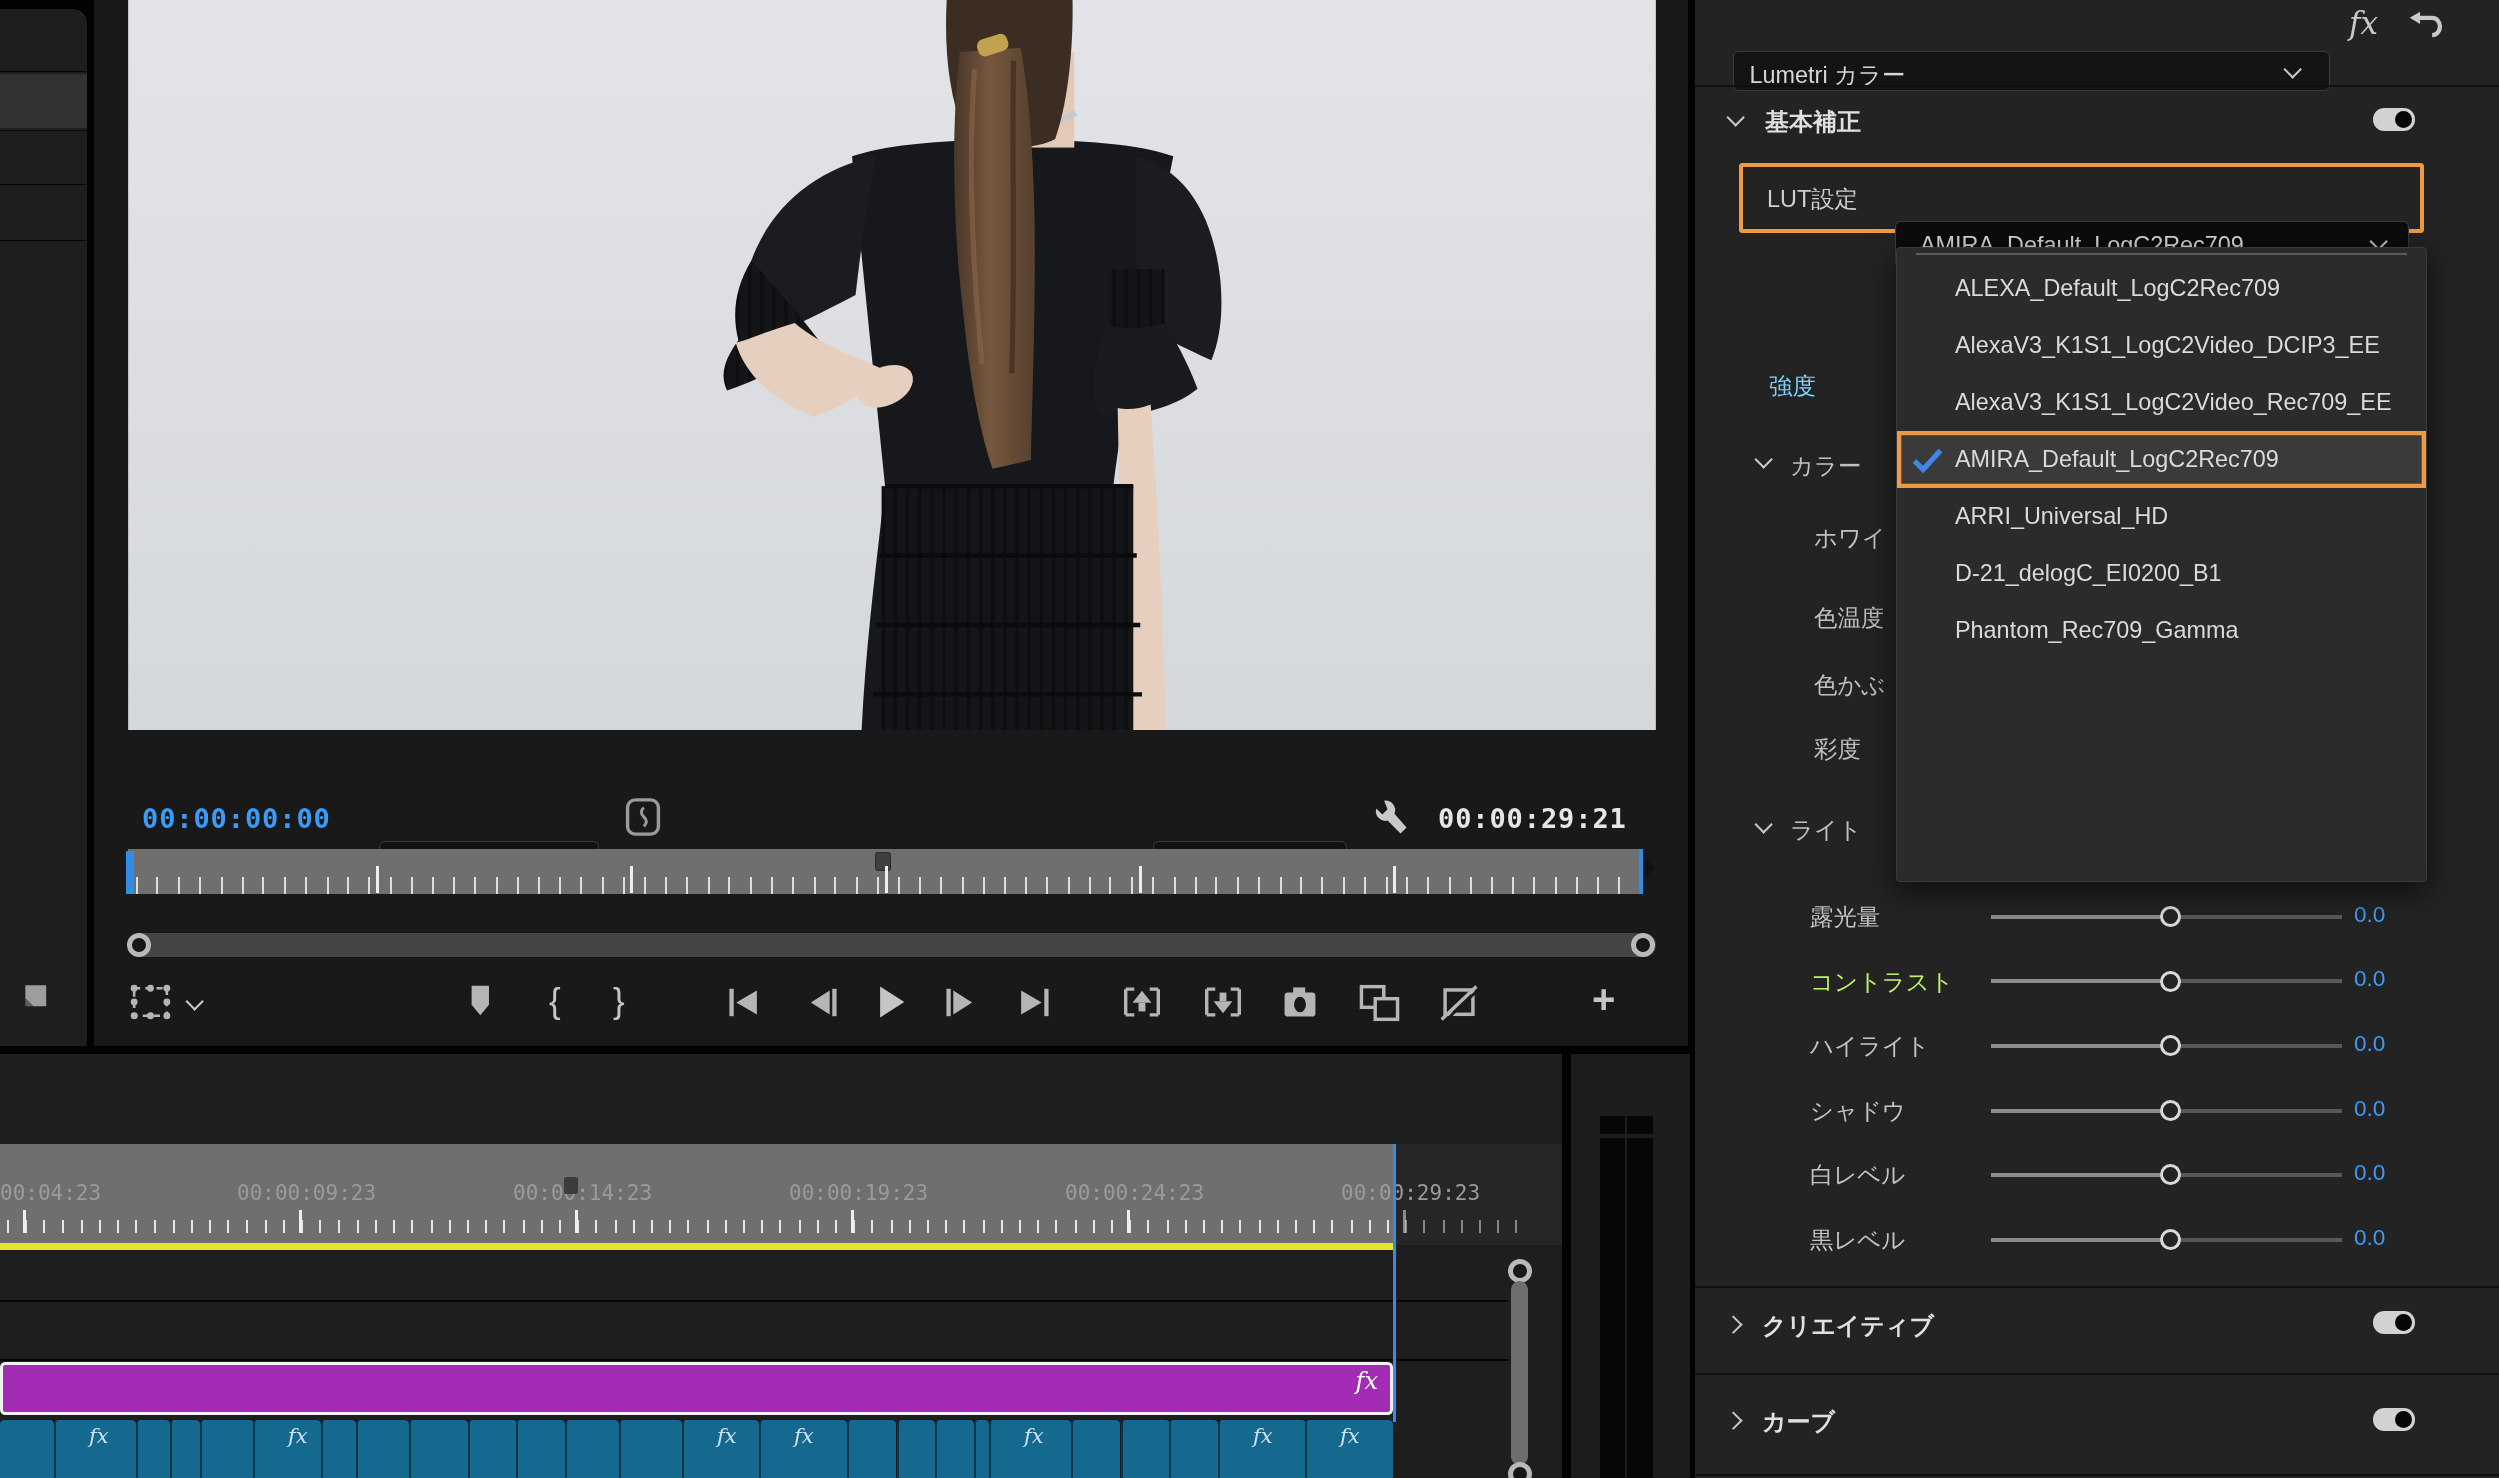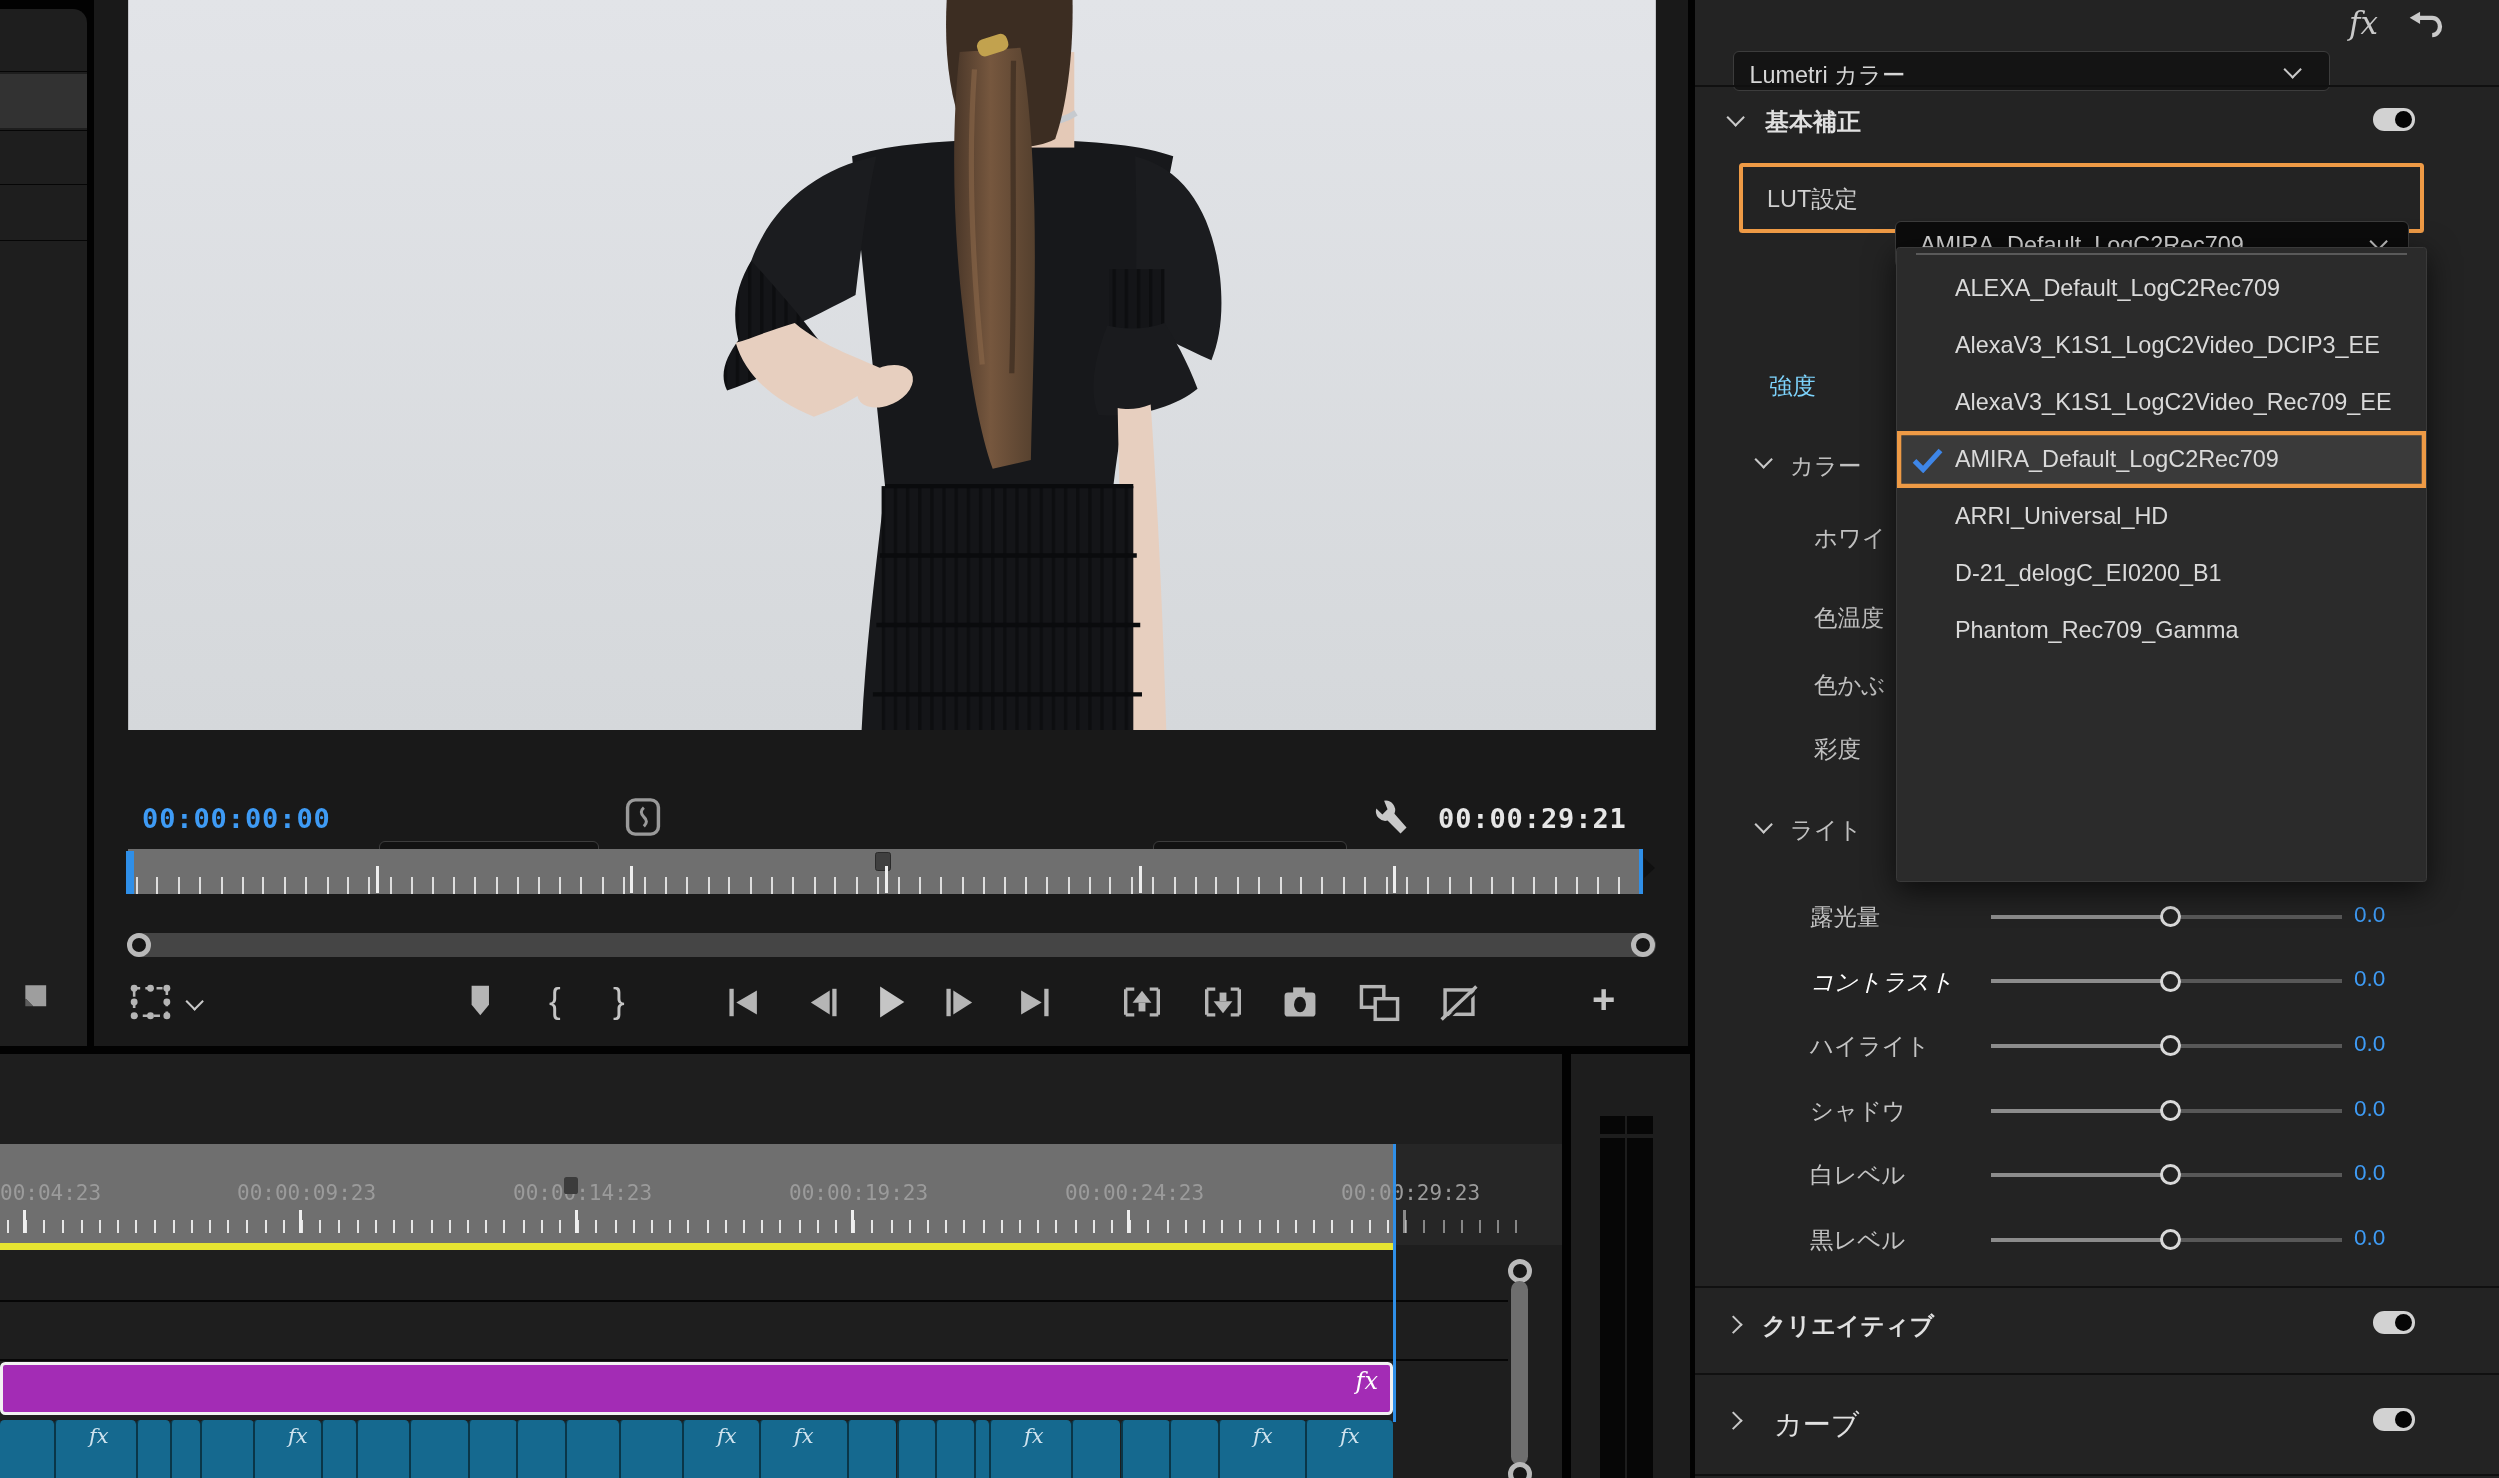--- a/index.html
+++ b/index.html
@@ -480,21 +480,21 @@
         <div style="position: absolute; left: 119px; top: 733px; font-size: 23.4px; color: rgb(192, 192, 192);">彩度</div>
         <span class="chv chv-down" style="position: absolute; left: 62px; top: 818px;"></span>
         <div style="position: absolute; left: 95px; top: 814px; font-size: 23.4px; color: rgb(192, 192, 192);">ライト</div>
       </div>
 
     <div id="sliders">
         <div style="position: absolute; left: 115px; top: 901px; font-size: 23.4px; color: rgb(196, 196, 196);">露光量</div>
         <div style="position: absolute; left: 296px; top: 915px; width: 351px; height: 3.5px; background: linear-gradient(to right, rgb(140, 140, 140) 0px, rgb(140, 140, 140) 51%, rgb(88, 88, 88) 51%);"></div>
         <div style="position: absolute; left: 465px; top: 906px; width: 21px; height: 21px; border: 3.5px solid rgb(217, 217, 217); border-radius: 50%; background: rgb(35, 35, 35); box-sizing: border-box;"></div>
         <div style="position: absolute; left: 659px; top: 902px; font-size: 22.6px; color: rgb(62, 155, 245);">0.0</div>
-        <div style="position: absolute; left: 115px; top: 966px; font-size: 23.4px; color: #ffffff; font-style: italic;">コントラスト</div>
+        <div style="position: absolute; left: 115px; top: 966px; font-size: 23.4px; color: #bef264;">コントラスト</div>
         <div style="position: absolute; left: 296px; top: 979px; width: 351px; height: 3.5px; background: linear-gradient(to right, rgb(140, 140, 140) 0px, rgb(140, 140, 140) 51%, rgb(88, 88, 88) 51%);"></div>
         <div style="position: absolute; left: 465px; top: 971px; width: 21px; height: 21px; border: 3.5px solid rgb(217, 217, 217); border-radius: 50%; background: rgb(35, 35, 35); box-sizing: border-box;"></div>
         <div style="position: absolute; left: 659px; top: 966px; font-size: 22.6px; color: rgb(62, 155, 245);">0.0</div>
         <div style="position: absolute; left: 115px; top: 1030px; font-size: 23.4px; color: rgb(196, 196, 196);">ハイライト</div>
         <div style="position: absolute; left: 296px; top: 1044px; width: 351px; height: 3.5px; background: linear-gradient(to right, rgb(140, 140, 140) 0px, rgb(140, 140, 140) 51%, rgb(88, 88, 88) 51%);"></div>
         <div style="position: absolute; left: 465px; top: 1035px; width: 21px; height: 21px; border: 3.5px solid rgb(217, 217, 217); border-radius: 50%; background: rgb(35, 35, 35); box-sizing: border-box;"></div>
         <div style="position: absolute; left: 659px; top: 1031px; font-size: 22.6px; color: rgb(62, 155, 245);">0.0</div>
         <div style="position: absolute; left: 115px; top: 1095px; font-size: 23.4px; color: rgb(196, 196, 196);">シャドウ</div>
         <div style="position: absolute; left: 296px; top: 1109px; width: 351px; height: 3.5px; background: linear-gradient(to right, rgb(140, 140, 140) 0px, rgb(140, 140, 140) 51%, rgb(88, 88, 88) 51%);"></div>
         <div style="position: absolute; left: 465px; top: 1100px; width: 21px; height: 21px; border: 3.5px solid rgb(217, 217, 217); border-radius: 50%; background: rgb(35, 35, 35); box-sizing: border-box;"></div>
@@ -508,21 +508,21 @@
         <div style="position: absolute; left: 465px; top: 1229px; width: 21px; height: 21px; border: 3.5px solid rgb(217, 217, 217); border-radius: 50%; background: rgb(35, 35, 35); box-sizing: border-box;"></div>
         <div style="position: absolute; left: 659px; top: 1225px; font-size: 22.6px; color: rgb(62, 155, 245);">0.0</div>
       </div>
 
     <div class="divline" style="left:0;top:1286px;width:805px;"></div>
     <span class="chv chv-right abs" style="left:32px;top:1318px;"></span>
     <span class="abs" style="left:67px;top:1310px;font-size:24px;font-weight:bold;color:#e0e0e0;">クリエイティブ</span>
     <div class="toggle" style="left:678px;top:1311px;"></div>
     <div class="divline" style="left:0;top:1373px;width:805px;"></div>
     <span class="chv chv-right abs" style="left:32px;top:1414px;"></span>
-    <span class="abs" style="left:67px;top:1406px;font-size:28px;font-weight:normal;color:#e0e0e0;margin-left:12px;">カーブ</span>
+    <span class="abs" style="left:67px;top:1406px;font-size:24px;font-weight:bold;color:#e0e0e0;">カーブ</span>
     <div class="toggle" style="left:678px;top:1408px;"></div>
     <div class="divline" style="left:0;top:1474px;width:805px;"></div>
   </div>
 
   <div class="abs" style="left:1896px;top:247px;width:531px;height:635px;background:#2b2b2b;border:0.9px solid #3a3a3a;border-radius:3.5px;box-shadow:0 8.7px 31px rgba(0,0,0,.65);box-sizing:border-box;">
     <div style="margin:5.2px 19px;height:1.7px;background:#5a5a5a;"></div>
     <div id="menu-list">
         <div class="menu-item">ALEXA_Default_LogC2Rec709</div>
         <div class="menu-item">AlexaV3_K1S1_LogC2Video_DCIP3_EE</div>
         <div class="menu-item">AlexaV3_K1S1_LogC2Video_Rec709_EE</div>

